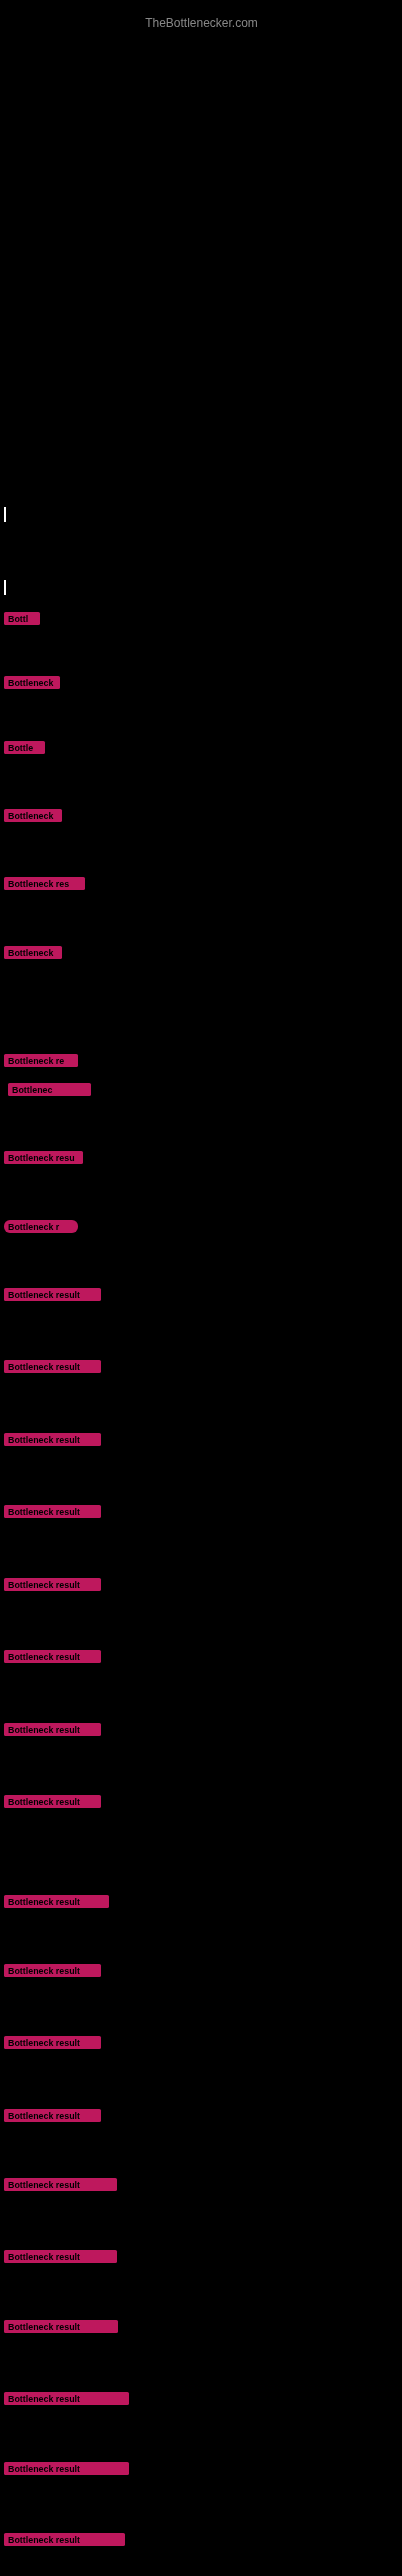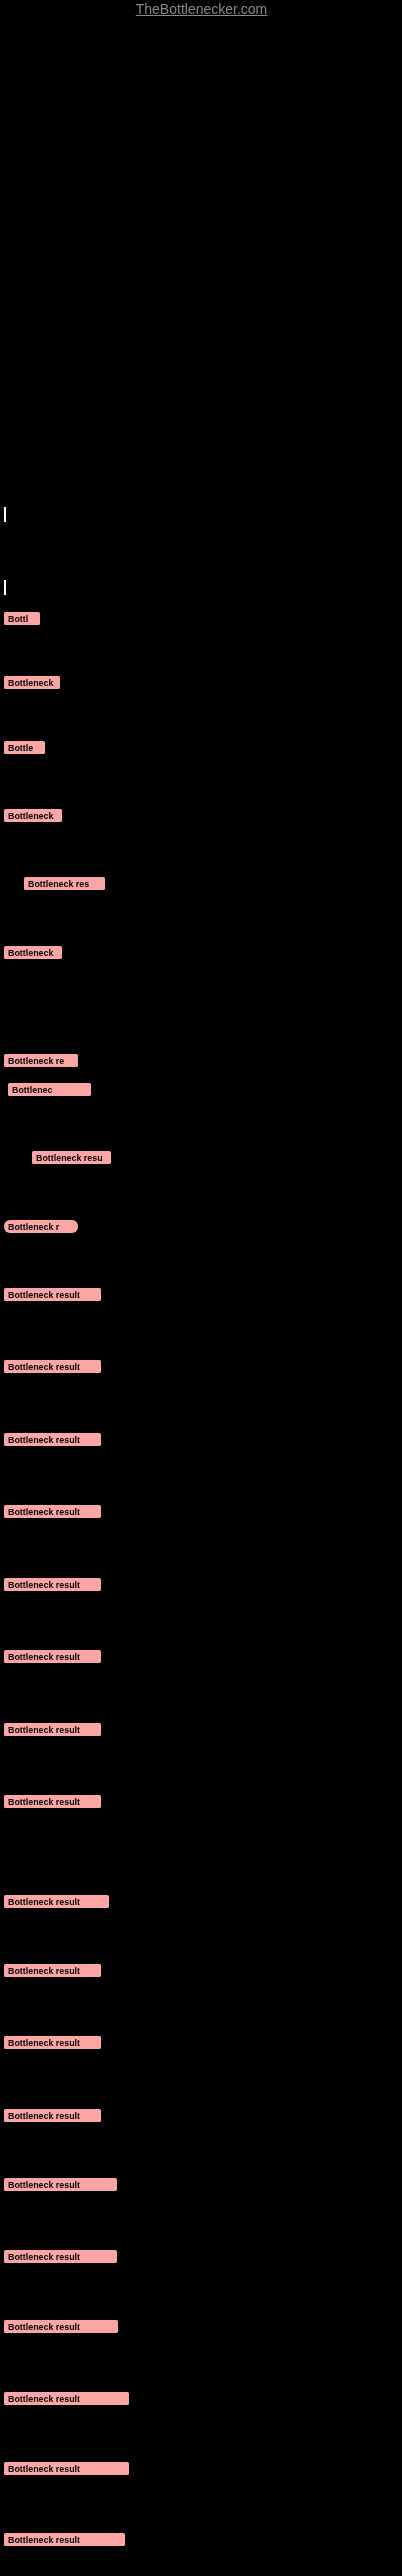--- a/index.html
+++ b/index.html
@@ -11,32 +11,31 @@
     body {
       background-color: #000000;
       width: 403px;
       min-height: 2576px;
       font-family: Arial, sans-serif;
       position: relative;
     }
 
     .site-title {
       position: absolute;
-      top: 1px;
+      top: 16px;
       left: 50%;
       transform: translateX(-50%);
       color: #888888;
-      font-size: 14px;
+      font-size: 12px;
       white-space: nowrap;
-      text-decoration: underline;
     }
 
     .bottleneck-label {
       position: absolute;
-      background-color: #fca5a5;
+      background-color: #be185d;
       color: #000;
       font-size: 8.9px;
       font-weight: bold;
       padding: 1.6px 4px;
       border-radius: 1.6px;
       white-space: nowrap;
       overflow: hidden;
     }
 
     .cursor-line {
@@ -52,25 +51,25 @@
 
 <span class="site-title">TheBottlenecker.com</span>
 
 <div id="dynamic-content">
     <div class="cursor-line" style="top: 507px;"></div>
     <div class="cursor-line" style="top: 580px;"></div>
     <div class="bottleneck-label" style="top: 612px; left: 4px; width: 36px;">Bottl</div>
     <div class="bottleneck-label" style="top: 676px; left: 4px; width: 56px;">Bottleneck</div>
     <div class="bottleneck-label" style="top: 741px; left: 4px; width: 41px;">Bottle</div>
     <div class="bottleneck-label" style="top: 809px; left: 4px; width: 58px;">Bottleneck</div>
-    <div class="bottleneck-label" style="top: 877px; left: 4px; width: 81px; margin-left: 20px;">Bottleneck res</div>
+    <div class="bottleneck-label" style="top: 877px; left: 4px; width: 81px;">Bottleneck res</div>
     <div class="bottleneck-label" style="top: 946px; left: 4px; width: 58px;">Bottleneck</div>
     <div class="bottleneck-label" style="top: 1014px; left: 4px; width: 74px; margin-top: 40px;">Bottleneck re</div>
     <div class="bottleneck-label" style="top: 1083px; left: 8px; width: 83px;">Bottlenec</div>
-    <div class="bottleneck-label" style="top: 1151px; left: 4px; width: 79px; margin-left: 28px;">Bottleneck resu</div>
+    <div class="bottleneck-label" style="top: 1151px; left: 4px; width: 79px;">Bottleneck resu</div>
     <div class="bottleneck-label" style="top: 1220px; left: 4px; width: 74px; border-radius: 6px;">Bottleneck r</div>
     <div class="bottleneck-label" style="top: 1288px; left: 4px; width: 97px;">Bottleneck result</div>
     <div class="bottleneck-label" style="top: 1360px; left: 4px; width: 97px;">Bottleneck result</div>
     <div class="bottleneck-label" style="top: 1433px; left: 4px; width: 97px;">Bottleneck result</div>
     <div class="bottleneck-label" style="top: 1505px; left: 4px; width: 97px;">Bottleneck result</div>
     <div class="bottleneck-label" style="top: 1578px; left: 4px; width: 97px;">Bottleneck result</div>
     <div class="bottleneck-label" style="top: 1650px; left: 4px; width: 97px;">Bottleneck result</div>
     <div class="bottleneck-label" style="top: 1723px; left: 4px; width: 97px;">Bottleneck result</div>
     <div class="bottleneck-label" style="top: 1795px; left: 4px; width: 97px;">Bottleneck result</div>
     <div class="bottleneck-label" style="top: 1895px; left: 4px; width: 105px;">Bottleneck result</div>

